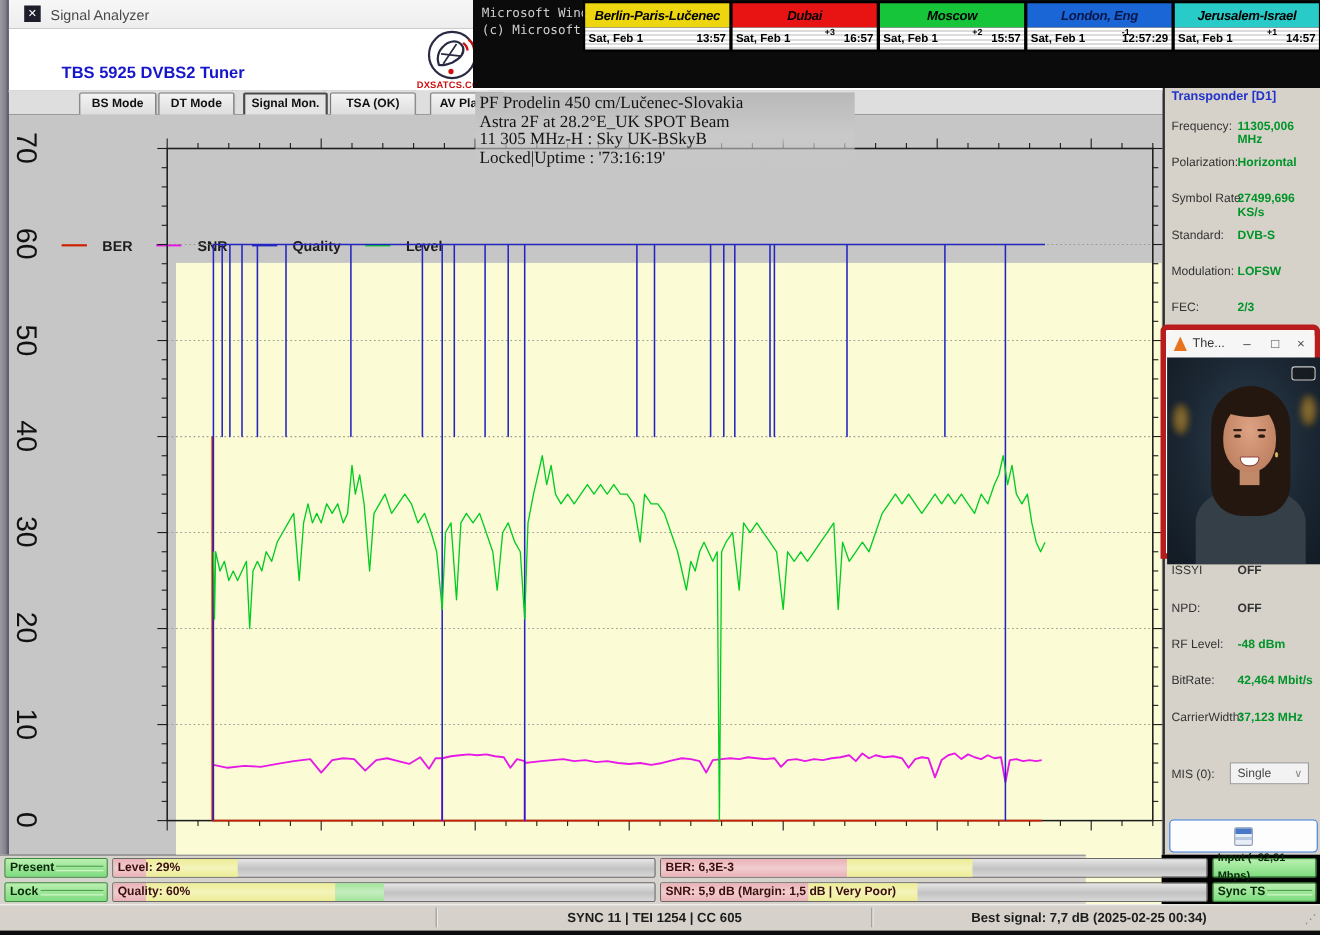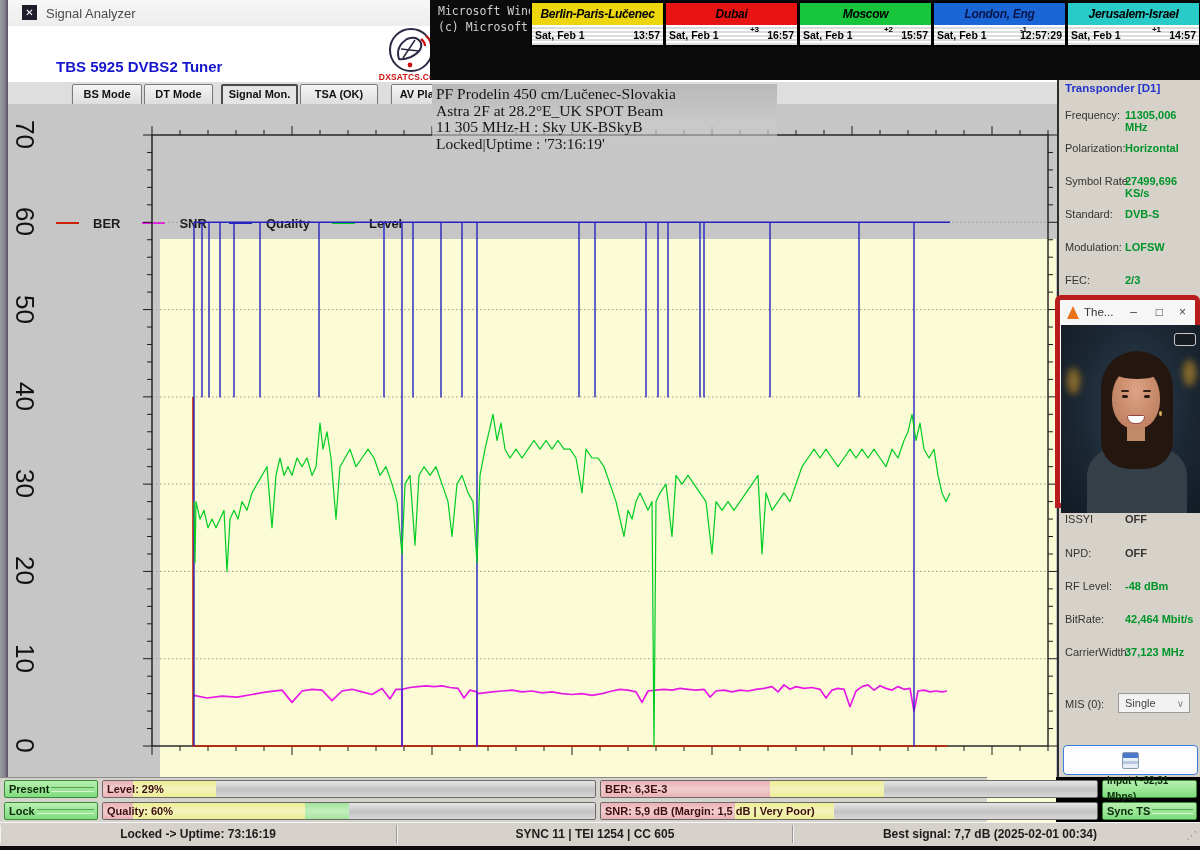--- a/index.html
+++ b/index.html
@@ -450,18 +450,17 @@
       <span>Input (~32,31 Mbps)</span>
       <span class="tail"></span>
     </div>
   <div class="pill" style="left:1102px;top:24px;width:95px;">
       <span>Sync TS</span>
       <span class="tail"></span>
     </div>
 </div>
 
 <div id="statusbar" class="abs">
-  <div class="sb-sect" style="left:0;width:396px;border-left:none;">Locked -&gt; Uptime: 73:16:19</div>
   <div class="sb-sect" style="left:396px;width:396px;">SYNC 11 | TEI 1254 | CC 605</div>
-  <div class="sb-sect" style="left:792px;width:394px;">Best signal: 7,7 dB (2025-02-01 00:34)</div>
+  <div class="sb-sect" style="left:792px;width:394px;">Best signal: 7,7 dB (2025-02-25 00:34)</div>
   <span id="sb-grip" class="abs">⋰</span>
 </div>
 <div id="bottom-black" class="abs"></div>
 
 </body></html>

